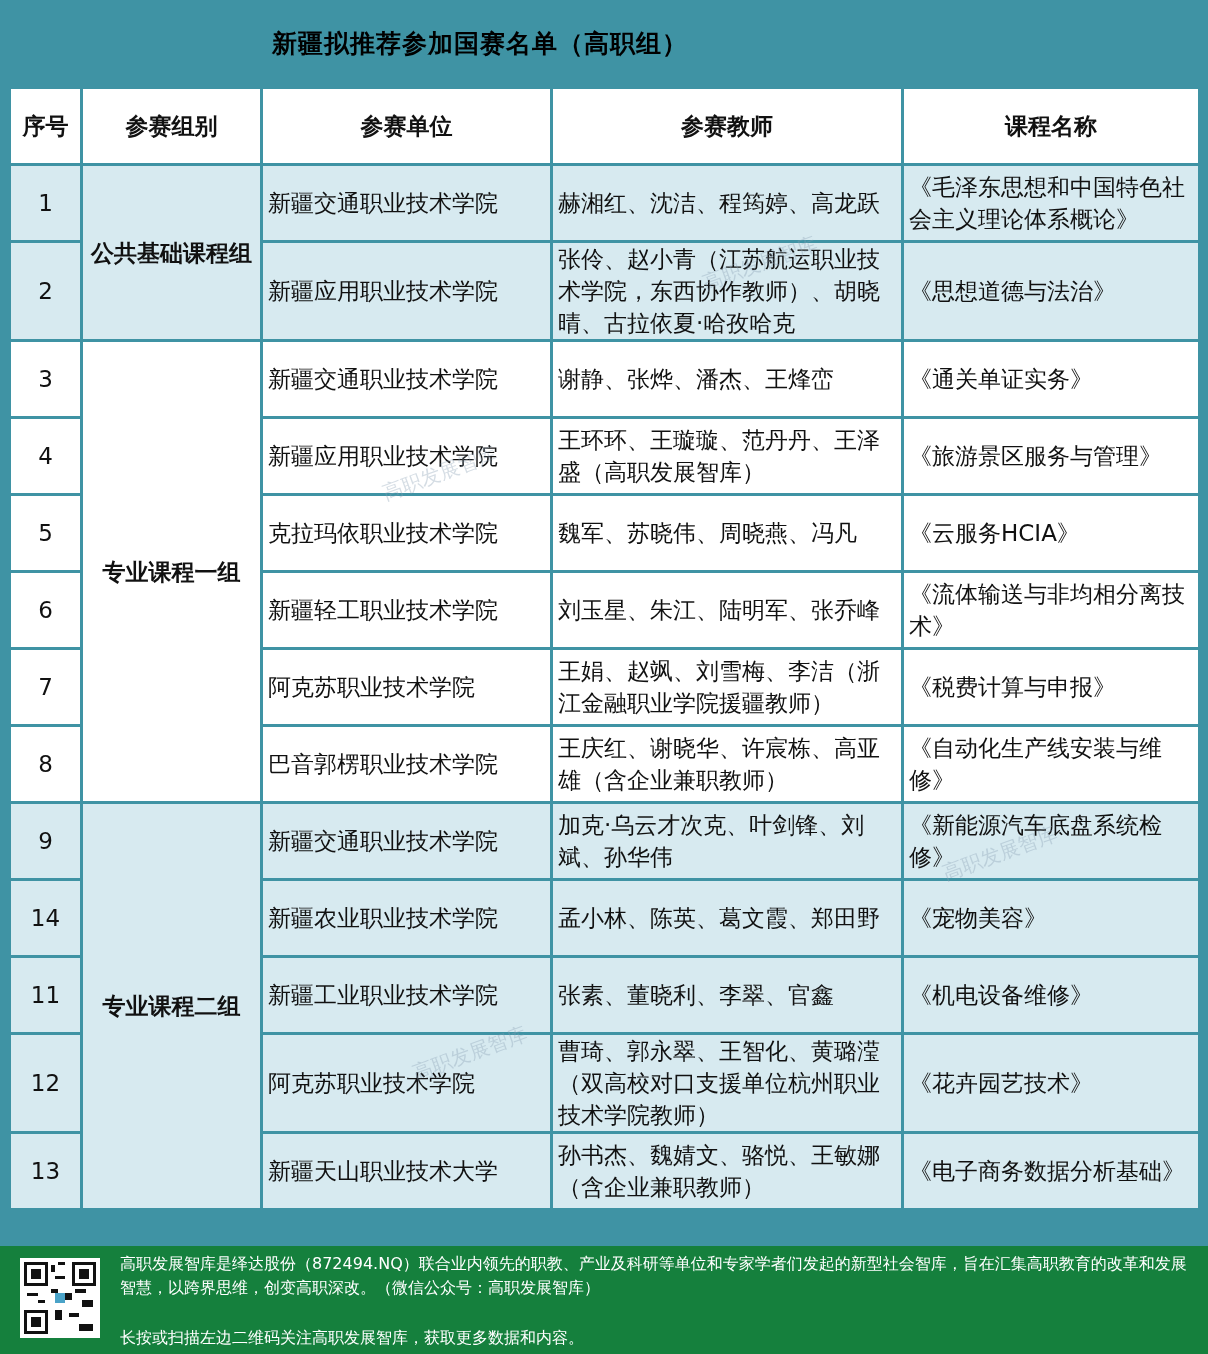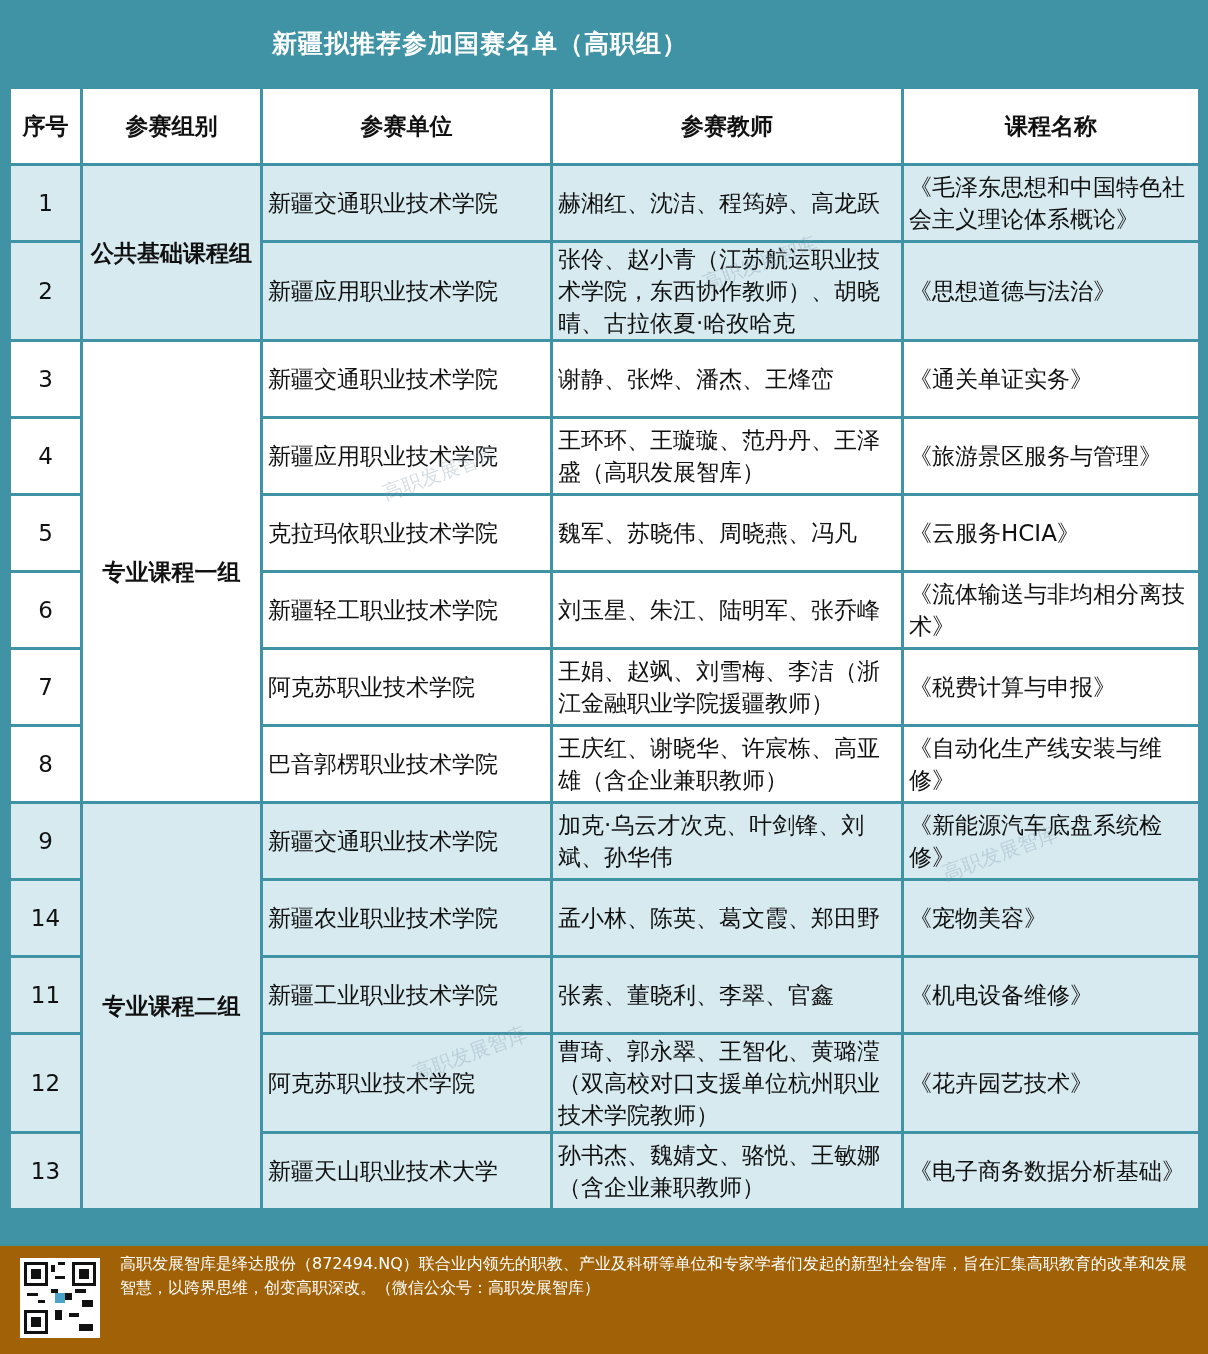--- a/index.html
+++ b/index.html
@@ -4,21 +4,21 @@
 <style>
   html, body { margin:0; padding:0; }
   body {
     width:1208px; height:1354px; background:#3f93a4;
     font-family:"DejaVu Sans","Liberation Sans",sans-serif;
     position:relative; overflow:hidden;
   }
   .title {
     position:absolute; left:0; top:0; width:960px; height:86px;
     display:flex; align-items:center; justify-content:center;
-    color:#ffffff; font-weight:bold; font-size:25px; letter-spacing:1px;
+    color:#000000; font-weight:bold; font-size:25px; letter-spacing:1px;
   }
   table {
     position:absolute; left:8px; top:86px; width:1190px;
     border-collapse:collapse; table-layout:fixed;
     background:#c2410c;
   }
   td, th {
     border:3px solid #3f93a4; color:#111;
     font-size:23px; line-height:32px; padding:0 5px;
     vertical-align:middle; overflow:hidden;
@@ -27,21 +27,21 @@
   td.num { text-align:center; }
   td.grp { text-align:center;font-weight:bold; }
   tr.r80 td { height:74px; }
   tr.r100 td { height:94px; }
   .blue td { background:#d7eaf0; }
   .white td { background:#ffffff; }
   .grp-blue { background:#d7eaf0 !important; }
   .grp-white { background:#ffffff !important; }
   .footer {
     position:absolute; left:0; top:1246px; width:1208px; height:108px;
-    background:#a16207;
+    background:#15803d;
   }
   .qr {
     position:absolute; left:20px; top:12px; width:80px; height:80px;
     background:#fff; padding:4px; box-sizing:border-box;
   }
   .qr svg { width:100%; height:100%; display:block; }
   .ftext {
     position:absolute; left:120px; top:6px; width:1075px;
     color:#ffffff; font-size:16px; line-height:24px;
   }
@@ -186,13 +186,14 @@
       <rect x="4" y="11" width="2" height="1" fill="#111"></rect>
         <rect x="15" y="8" width="3" height="1" fill="#111"></rect>
         <rect x="17" y="11" width="3" height="2" fill="#111"></rect>
       <rect x="9" y="14" width="2" height="3" fill="#111"></rect>
         <rect x="13" y="15" width="3" height="1" fill="#111"></rect>
         <rect x="16" y="18" width="4" height="2" fill="#111"></rect>
       <rect x="9" y="9" width="3" height="3" fill="#4aa3c8"></rect>
     </svg>
   </div>
   <div class="ftext">高职发展智库是绎达股份（872494.NQ）联合业内领先的职教、产业及科研等单位和专家学者们发起的新型社会智库，旨在汇集高职教育的改革和发展智慧，以跨界思维，创变高职深改。（微信公众号：高职发展智库）</div>
+  <div class="ftext2">长按或扫描左边二维码关注高职发展智库，获取更多数据和内容。</div>
 </div>
 
 </body></html>

